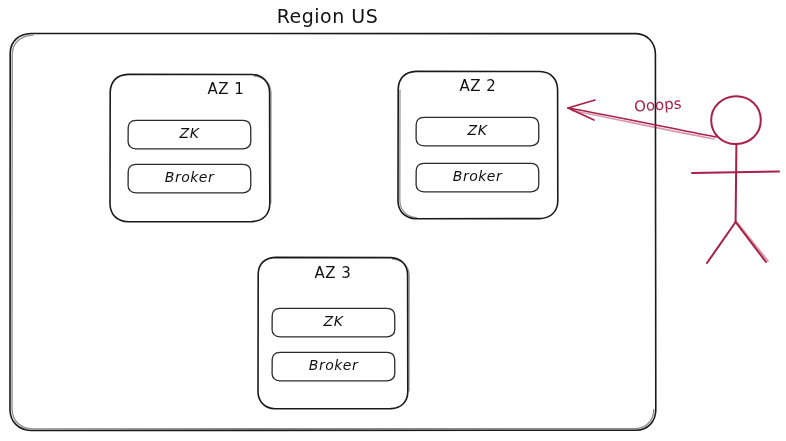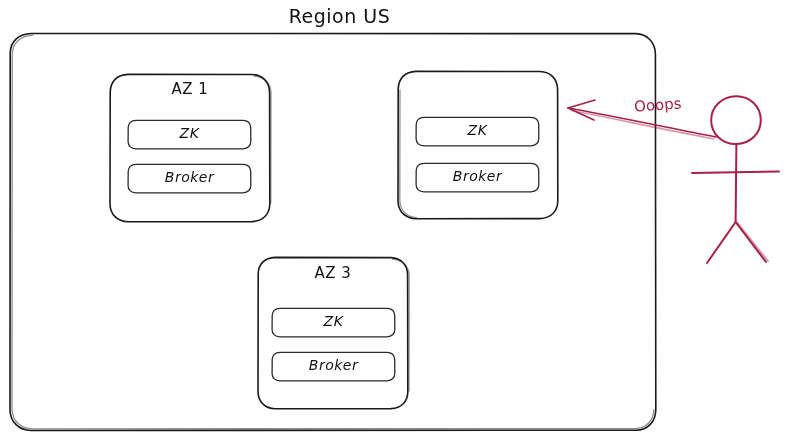--- a/index.html
+++ b/index.html
@@ -62,21 +62,20 @@
     letter-spacing: 0.5px;
     user-select: none;
   }
   .region-title {
     font-size: 19px;
     font-weight: 400;
     left: 0;
     top: 5px;
     width: 655px;
     text-align: center;
-    margin-left: 12px;
   }
   .az-title {
     font-size: 15px;
     text-align: center;
   }
   .node-label {
     font-size: 14px;
     text-align: center;
     font-style: italic;
   }
@@ -220,26 +219,27 @@
 
       <path class="ink-red" d="M 735.6 222 L 707 263"></path>
 
       <path class="ink-red" d="M 735.6 222 L 766 262"></path>
       <path class="ink-red-thin" opacity="0.5" d="M 737.6 223 L 768 261"></path>
     </g>
   </svg>
 
   <div class="label region-title">Region US</div>
 
-  <div class="label az-title" style="left:110px; top:80px; width:160px;">AZ 1</div>
+  <div class="label az-title" style="left:110px; top:80px; width:160px;padding-left:36px;">AZ 1</div>
 
   <div class="label node-label" style="left:128px; top:125px; width:123px;">ZK</div>
 
   <div class="label node-label" style="left:128px; top:169px; width:123px;">Broker</div>
 
+  <div class="label az-title" style="left:398px; top:77px; width:160px;">AZ 2</div>
 
   <div class="label node-label" style="left:416px; top:122px; width:123px;">ZK</div>
 
   <div class="label node-label" style="left:416px; top:168px; width:123px;">Broker</div>
 
   <div class="label az-title" style="left:258px; top:264px; width:150px;">AZ 3</div>
 
   <div class="label node-label" style="left:272px; top:313px; width:123px;">ZK</div>
 
   <div class="label node-label" style="left:272px; top:357px; width:123px;">Broker</div>

